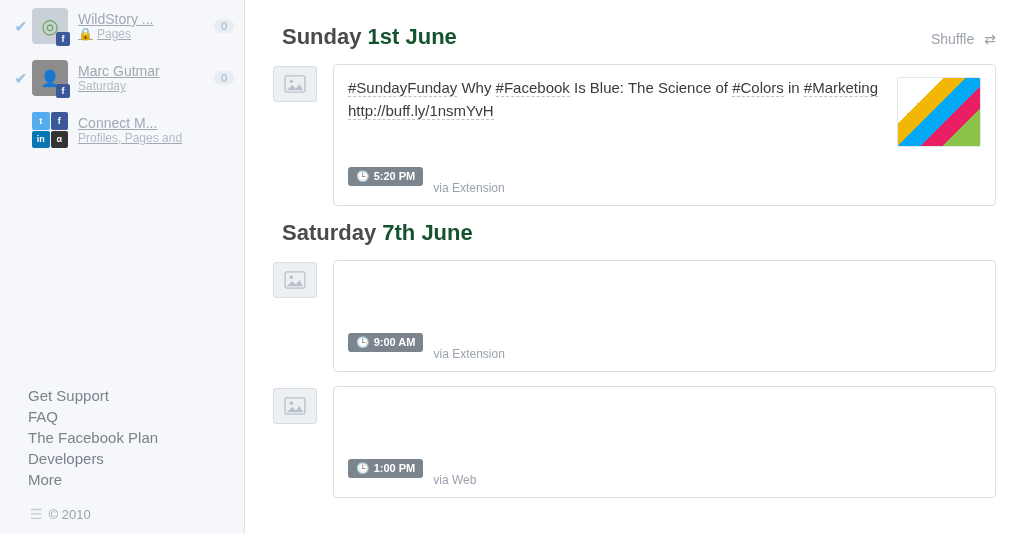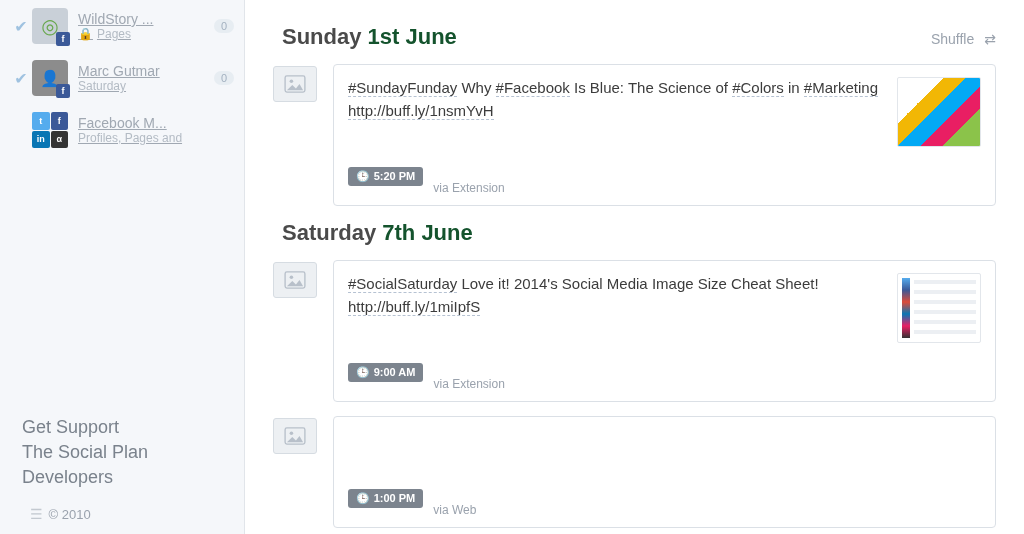--- a/index.html
+++ b/index.html
@@ -98,23 +98,23 @@
     align-items: center;
     justify-content: center;
   }
   .tw { background: #55acee; }
   .fb { background: #3b5998; }
   .li { background: #0976b4; }
   .an { background: #333; }
 
   .spacer { flex: 1; }
   .footer-links {
-    padding: 0 0 10px 22px;
+    padding: 0 0 10px 28px;
     color: #7a828c;
-    font-size: 18px;
+    font-size: 15px;
   }
   .footer-links a {
     display: block;
     color: #7a828c;
     text-decoration: none;
     padding: 2px 0;
   }
   .footer-copy {
     display: flex;
     align-items: center;
@@ -272,34 +272,36 @@
 
     <div class="account-row">
       <div class="check"></div>
       <div class="connect-tiles">
         <div class="tw">t</div>
         <div class="fb">f</div>
         <div class="li">in</div>
         <div class="an">α</div>
       </div>
       <div class="acct-info">
-        <div class="acct-name">Facebook M...</div>
+        <div class="acct-name">Connect M...</div>
         <div class="acct-sub">
           <span>Profiles, Pages and</span>
         </div>
       </div>
     </div>
   </div>
 
   <div class="spacer"></div>
 
   <div class="footer-links">
     <a>Get Support</a>
-    <a>The Social Plan</a>
+    <a>FAQ</a>
+    <a>The Facebook Plan</a>
     <a>Developers</a>
+    <a>More</a>
   </div>
   <div class="footer-copy">
     <span class="stack-icon">☰</span>
     <span>© 2010</span>
   </div>
 </div>
 
 <div class="main" id="main">
     <div class="day-header">
       <div class="day-title"><span class="strong">Sunday</span><span class="light"> 1st June</span></div>
@@ -335,24 +337,20 @@
     </div>
     <div class="post-row">
       <div class="drag-thumb">
         <svg viewBox="0 0 24 20">
           <rect x="1" y="1" width="22" height="18" rx="2" fill="none" stroke="#b8c0ca" stroke-width="1.5"></rect>
           <circle cx="8" cy="7" r="2" fill="#b8c0ca"></circle>
           <path d="M3 17 L9 11 L13 15 L17 10 L21 17 Z" fill="#b8c0ca"></path>
         </svg>
       </div>
       <div class="post-card">
-        <div class="post-body">
-          <div class="post-text"><span class="hl">#SocialSaturday</span><span> Love it! 2014's Social Media Image Size Cheat Sheet! </span><span class="link">http://buff.ly/1miIpfS</span></div>
-          <div class="post-preview thumb2"></div>
-        </div>
         <div class="post-meta">
           <div class="time-chip">
             <span>🕒</span>
             <span>9:00 AM</span>
           </div>
           <span class="via">via Extension</span>
         </div>
       </div>
     </div>
     <div class="post-row">

